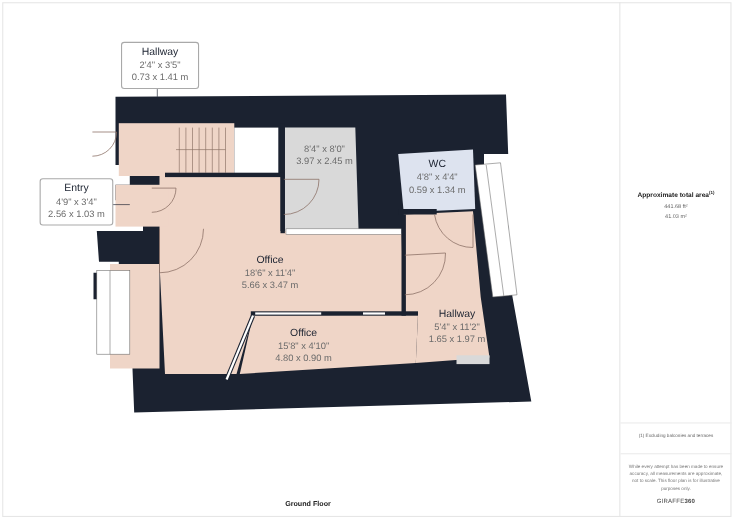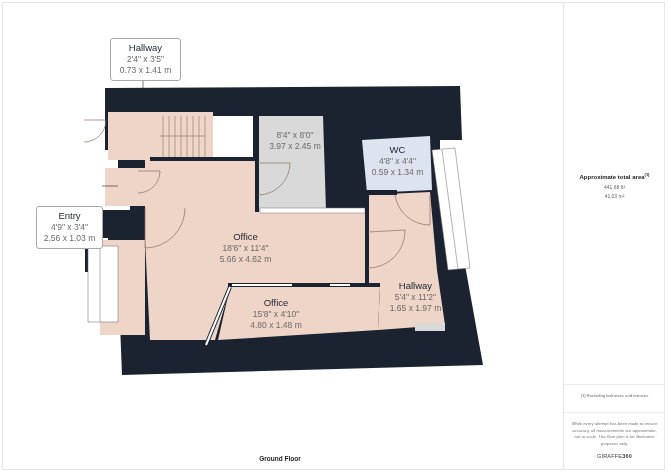--- a/index.html
+++ b/index.html
@@ -91,47 +91,47 @@
     <line x1="102" y1="186" x2="118" y2="186"></line>
   </g>
 </svg>
 
 <div class="label-box" style="left:110px;top:38px;width:71px;height:43px;padding-top:3px;">
   <div class="rm-name">Hallway</div>
   <div class="rm-dim">2'4" x 3'5"</div>
   <div class="rm-dim">0.73 x 1.41 m</div>
 </div>
 
-<div class="label-box" style="left:36px;top:162px;width:67px;height:43px;padding-top:3px;margin-top:44px;">
+<div class="label-box" style="left:36px;top:162px;width:67px;height:43px;padding-top:3px;">
   <div class="rm-name">Entry</div>
   <div class="rm-dim">4'9" x 3'4"</div>
   <div class="rm-dim">2.56 x 1.03 m</div>
 </div>
 
 <div class="room-label" style="left:255px;top:130px;width:80px;">
   <div class="rm-dim">8'4" x 8'0"</div>
   <div class="rm-dim">3.97 x 2.45 m</div>
 </div>
 
 <div class="room-label" style="left:360px;top:144px;width:75px;">
   <div class="rm-name">WC</div>
   <div class="rm-dim">4'8" x 4'4"</div>
   <div class="rm-dim">0.59 x 1.34 m</div>
 </div>
 
 <div class="room-label" style="left:203px;top:231px;width:85px;">
   <div class="rm-name">Office</div>
   <div class="rm-dim">18'6" x 11'4"</div>
-  <div class="rm-dim">5.66 x 4.62 m</div>
+  <div class="rm-dim">5.66 x 3.47 m</div>
 </div>
 
 <div class="room-label" style="left:236px;top:297px;width:80px;">
   <div class="rm-name">Office</div>
   <div class="rm-dim">15'8" x 4'10"</div>
-  <div class="rm-dim">4.80 x 1.48 m</div>
+  <div class="rm-dim">4.80 x 0.90 m</div>
 </div>
 
 <div class="room-label" style="left:378px;top:280px;width:75px;">
   <div class="rm-name">Hallway</div>
   <div class="rm-dim">5'4" x 11'2"</div>
   <div class="rm-dim">1.65 x 1.97 m</div>
 </div>
 
 <div class="floor-name">Ground Floor</div>
 

